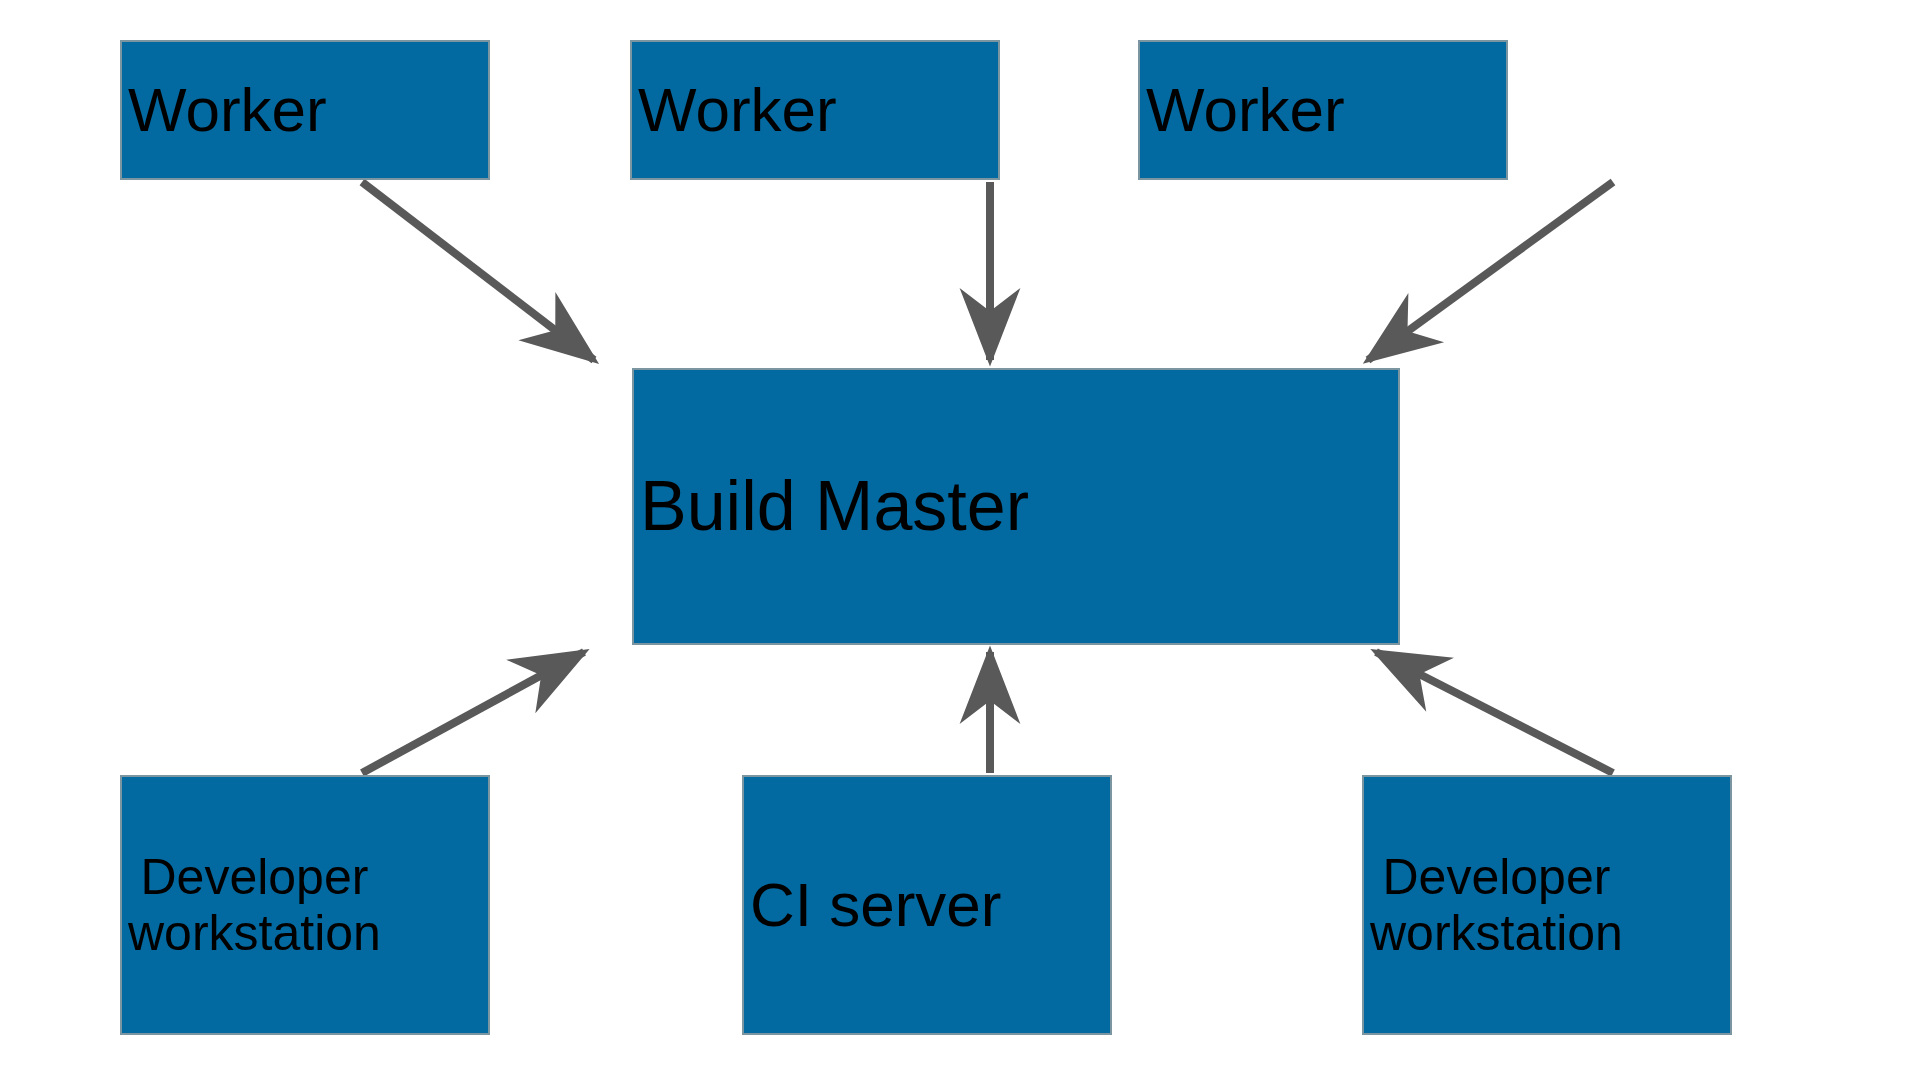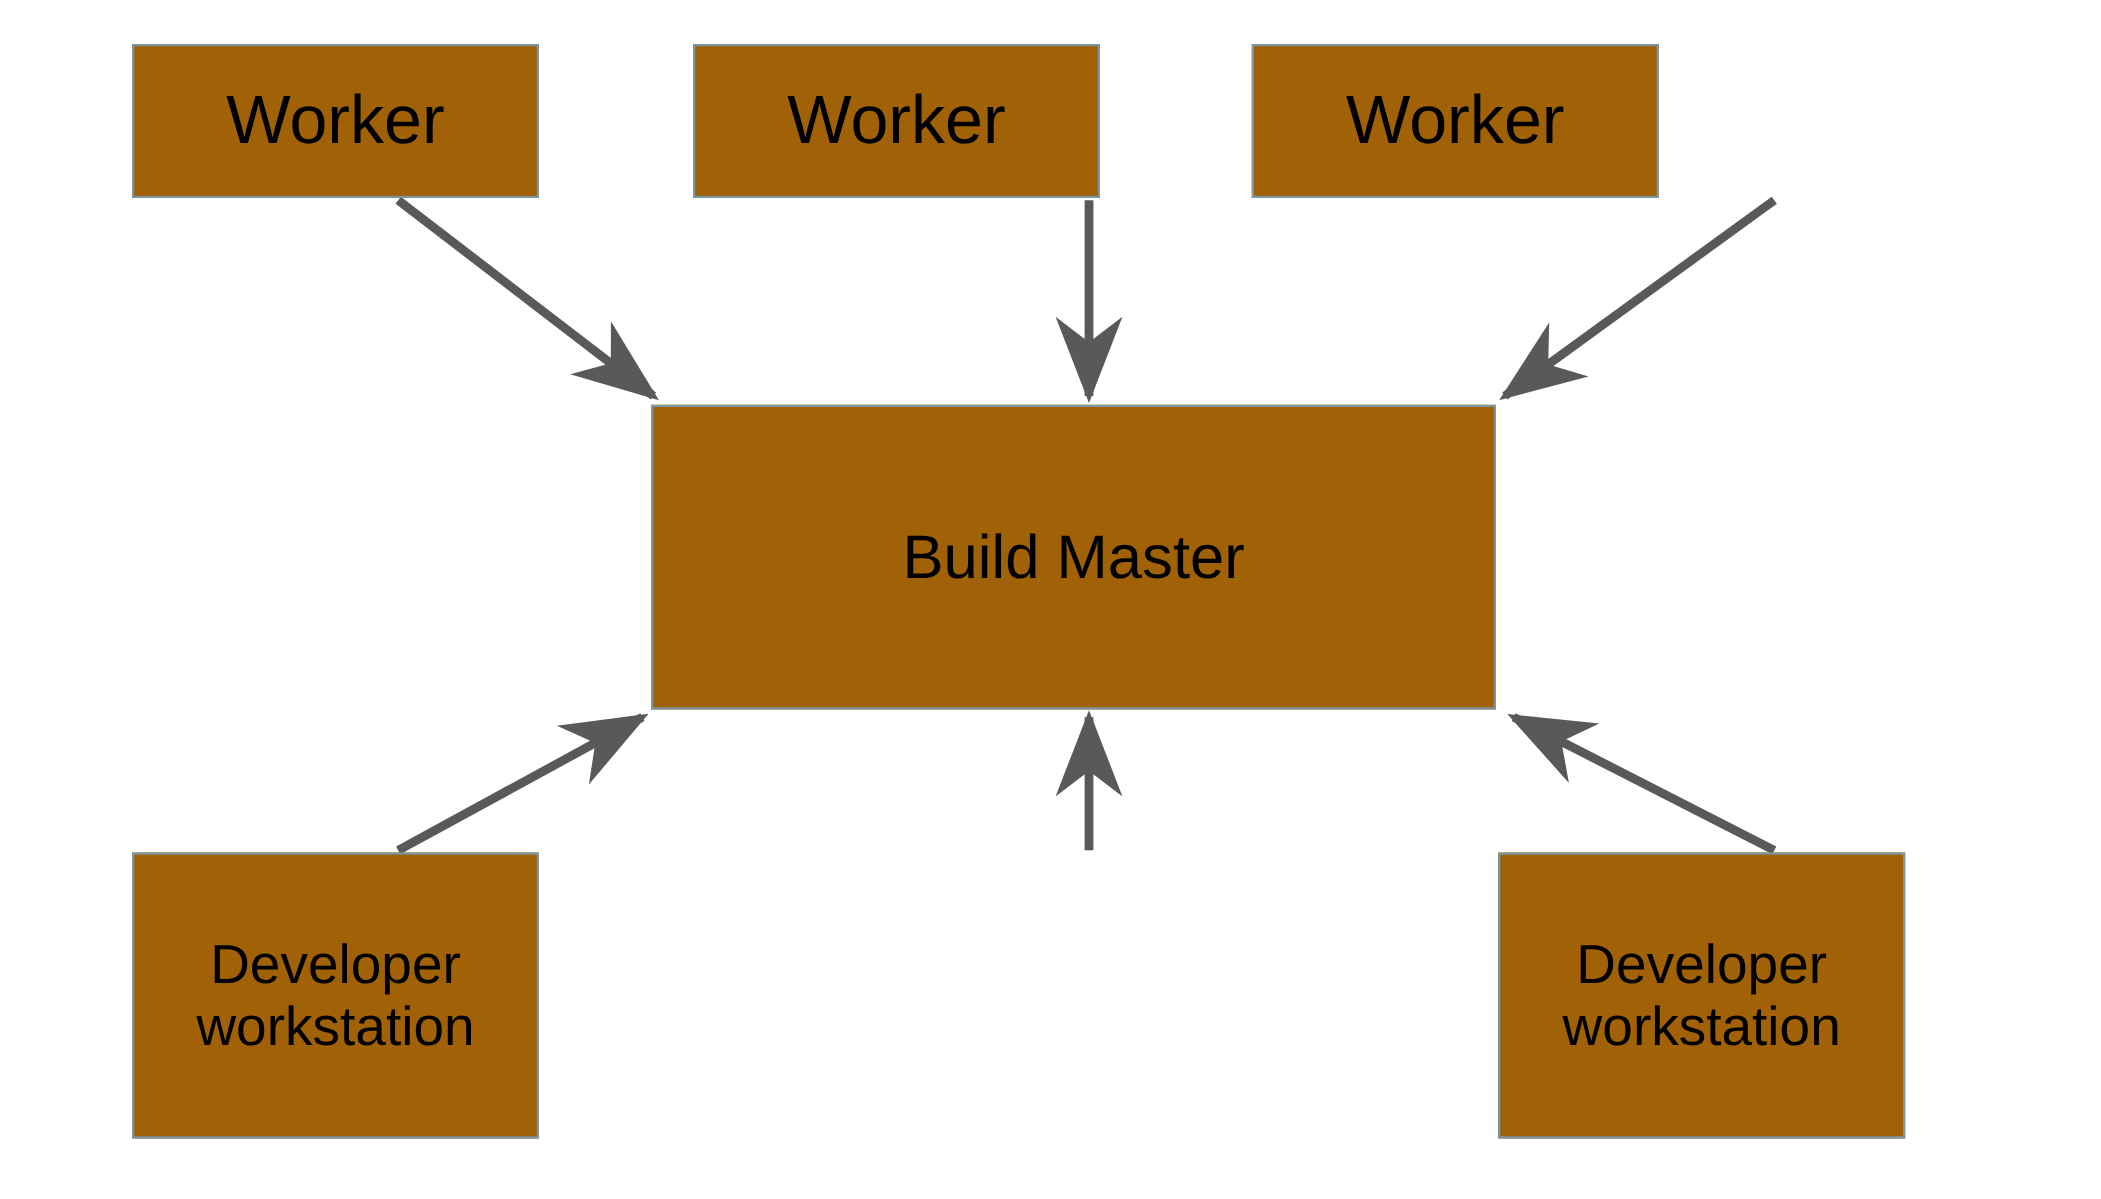--- a/index.html
+++ b/index.html
@@ -22,36 +22,36 @@
     position: absolute;
     left: 0;
     top: 0;
     width: 1910px;
     height: 1090px;
     pointer-events: none;
   }
   .node {
     position: absolute;
     box-sizing: border-box;
-    background: #a16207;
+    background: #0369a1;
     border: 2px solid #7b96a1;
     display: flex;
     align-items: center;
-    justify-content: center;
+    justify-content: flex-start;
     text-align: center;
     color: #000000;
     line-height: 1.12;
     white-space: pre-line;
   }
   .node-label {
     display: block;
     padding: 0 6px;
   }
   .node-worker     { font-size: 62px; }
-  .node-master     { font-size: 56px; }
+  .node-master     { font-size: 70px; margin-left: 40px; }
   .node-ci         { font-size: 62px; }
   .node-dev        { font-size: 50px; }
 
   
   #node-worker-1 { left: 120px;  top: 40px;  width: 370px; height: 140px; }
   #node-worker-2 { left: 630px;  top: 40px;  width: 370px; height: 140px; }
   #node-worker-3 { left: 1138px; top: 40px;  width: 370px; height: 140px; }
 
   
   #node-build-master { left: 592px; top: 368px; width: 768px; height: 277px; }
@@ -112,19 +112,22 @@
 
   <div class="node node-master" id="node-build-master">
     <span class="node-label">Build Master</span>
   </div>
 
   <div class="node node-dev" id="node-dev-left">
     <span class="node-label">Developer
 workstation</span>
   </div>
 
+  <div class="node node-ci" id="node-ci-server">
+    <span class="node-label">CI server</span>
+  </div>
 
   <div class="node node-dev" id="node-dev-right">
     <span class="node-label">Developer
 workstation</span>
   </div>
 
 </div>
 
 </body></html>

